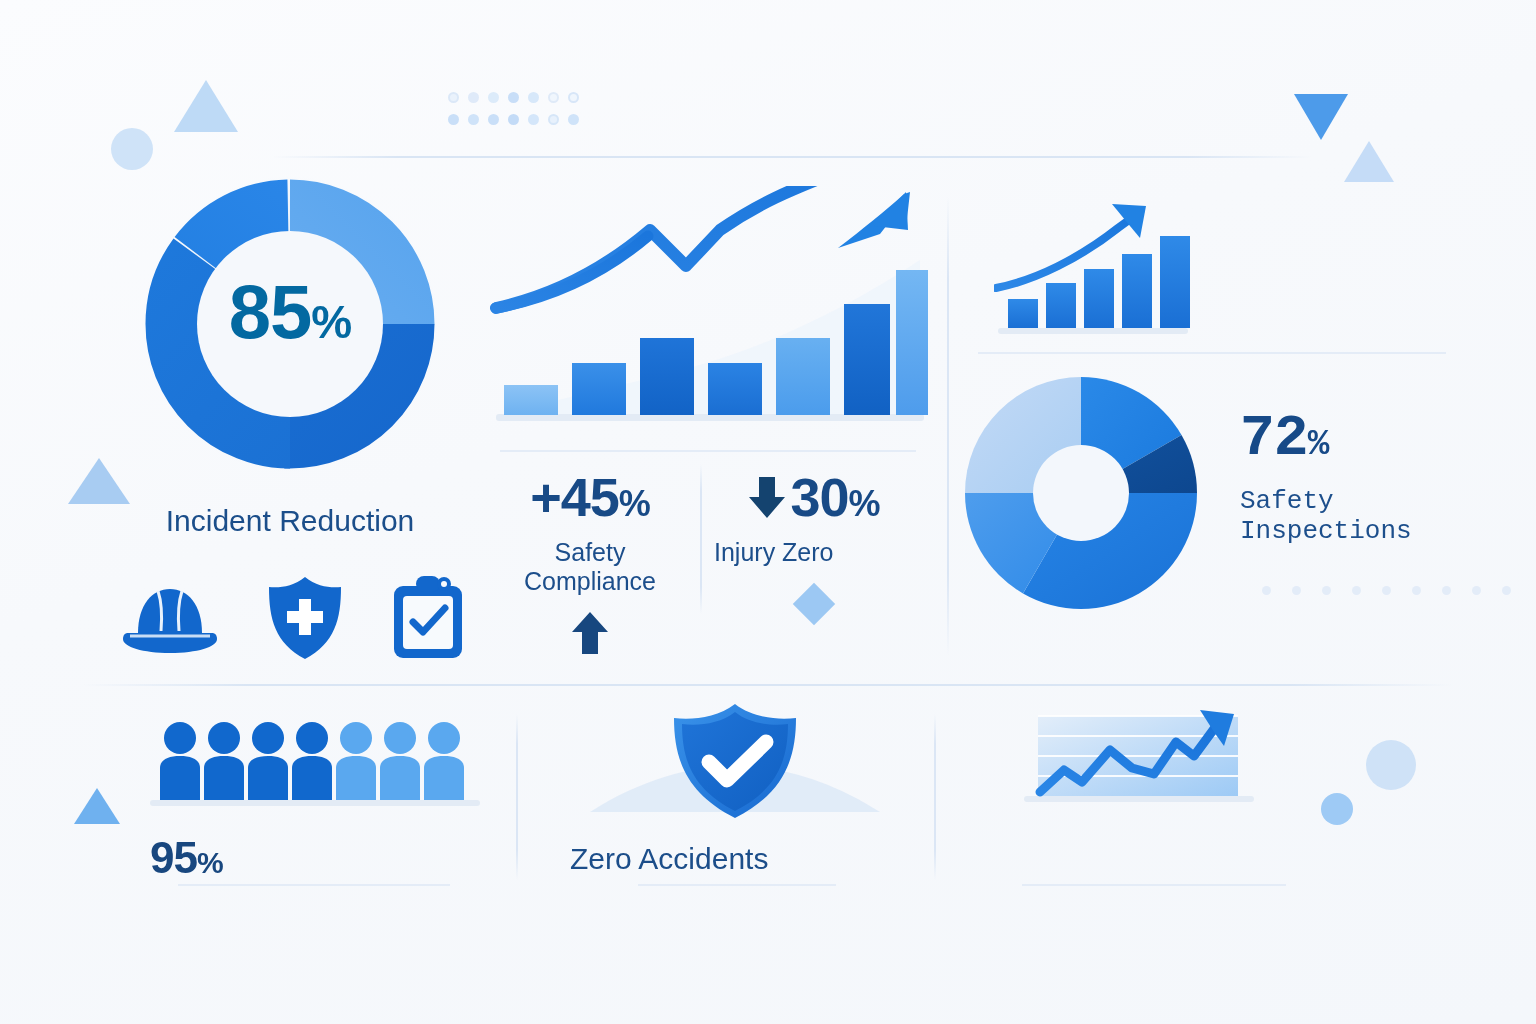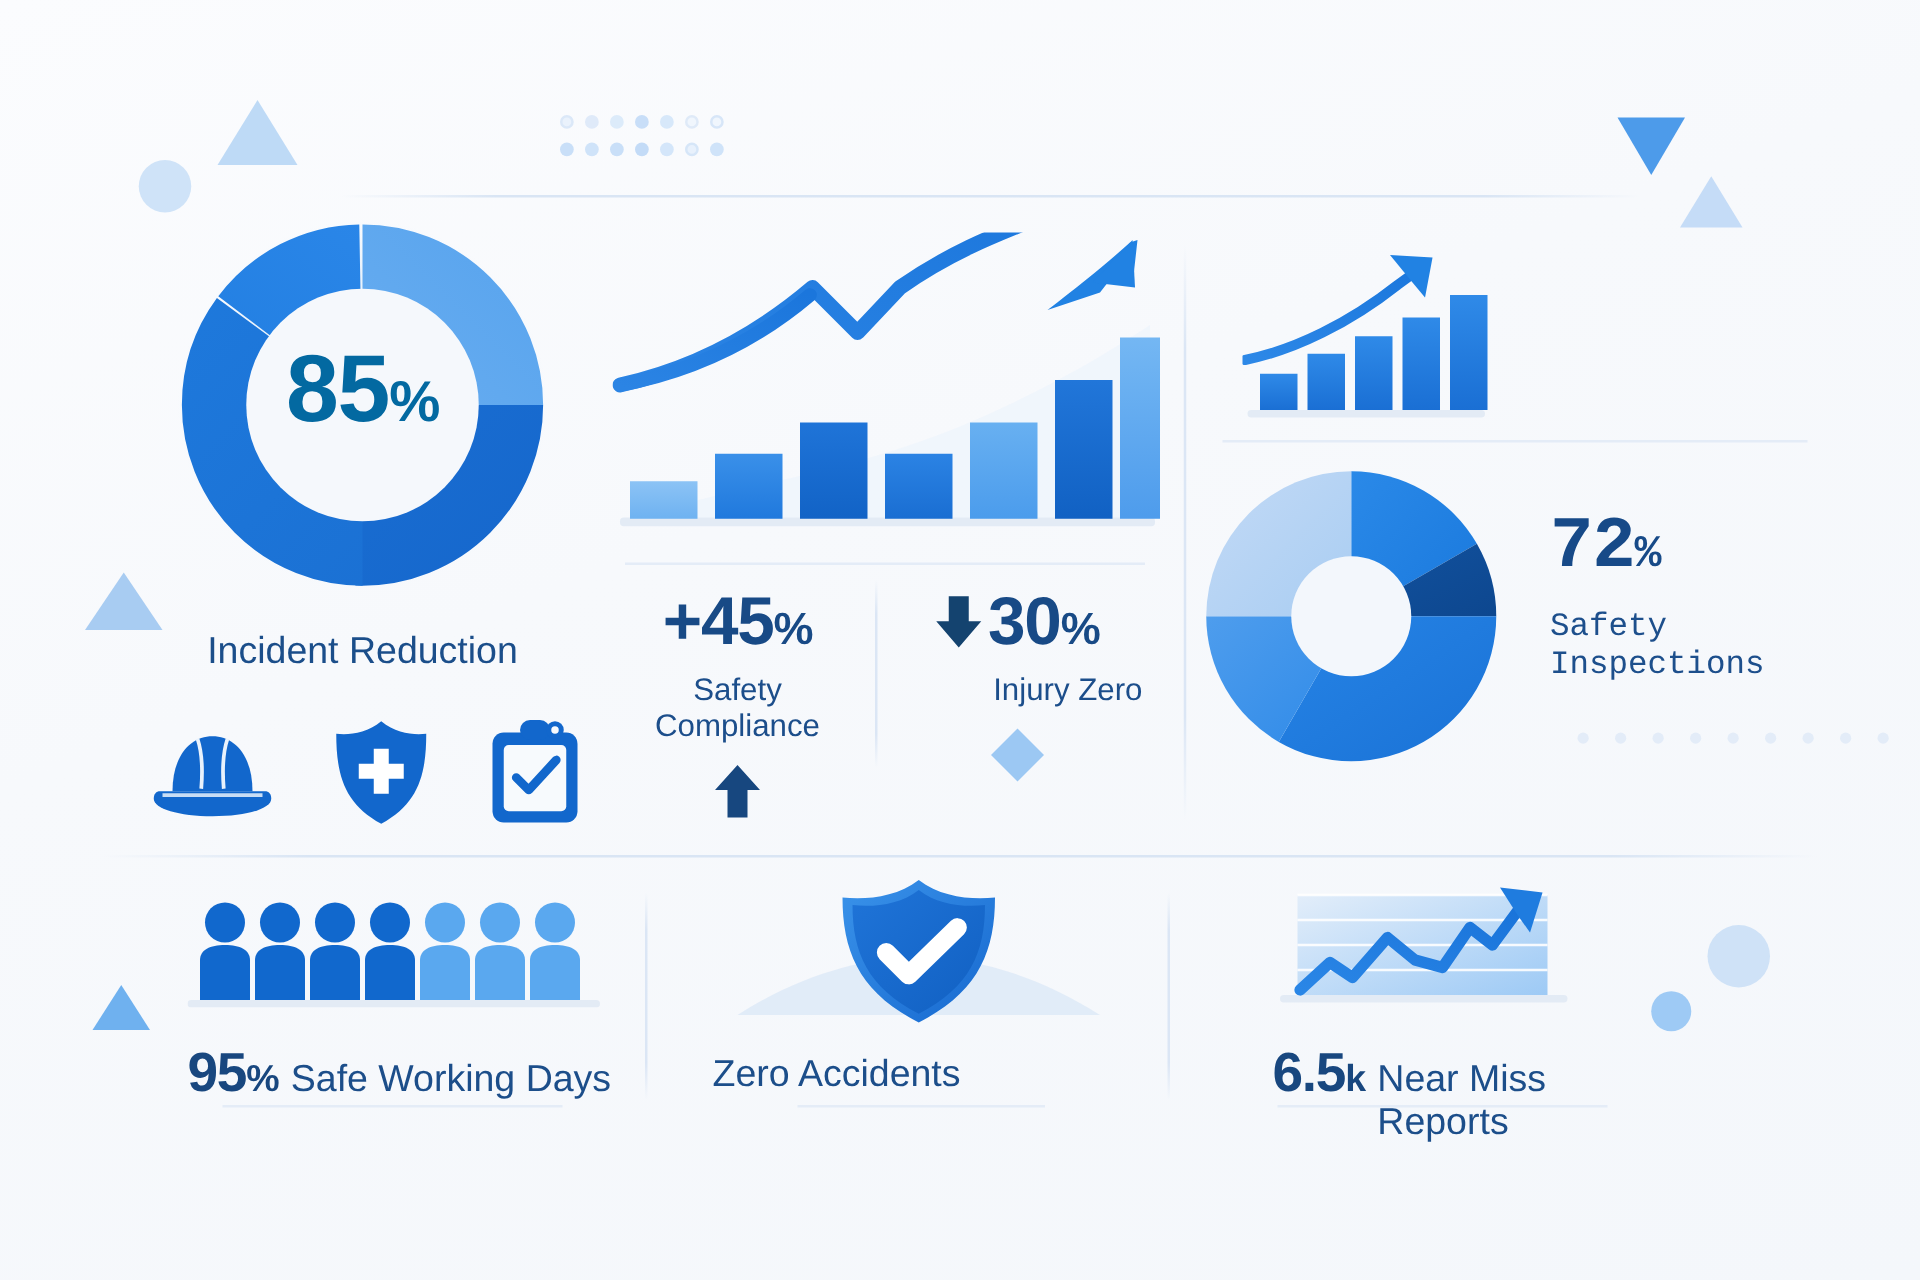--- a/index.html
+++ b/index.html
@@ -217,21 +217,21 @@
   <div class="abs" style="left:492px;top:470px;width:196px;text-align:center;">
     <div class="kpi-num">
       <span>+45</span><span class="u">%</span>
     </div>
     <div class="kpi-label" style="margin-top:14px;">Safety Compliance</div>
     <svg width="40" height="46" viewBox="0 0 40 46" style="margin-top:14px;">
       <path d="M20 2 L38 22 H28 V44 H12 V22 H2 Z" fill="#17477f"></path>
     </svg>
   </div>
 
-  <div class="abs" style="left:714px;top:470px;width:200px;text-align:right;">
+  <div class="abs" style="left:714px;top:470px;width:200px;text-align:left;">
     <div class="kpi-num" style="display:flex;align-items:center;justify-content:center;gap:4px;">
       <svg width="38" height="46" viewBox="0 0 38 46">
         <path d="M19 44 L37 23 H27 V3 H11 V23 H1 Z" fill="#14436f"></path>
       </svg>
       <span style="display:inline-flex;align-items:baseline;">
         <span>30</span>
           <span class="u">%</span>
       </span>
     </div>
     <div class="kpi-label" style="margin-top:14px;">Injury Zero</div>
@@ -330,21 +330,20 @@
           <path d="M230 82 V48 C230 40 238 36 250 36 C262 36 270 40 270 48 V82 Z"></path>
         <circle cx="294" cy="18" r="16"></circle>
           <path d="M274 82 V48 C274 40 282 36 294 36 C306 36 314 40 314 48 V82 Z"></path>
       </g>
       <rect x="0" y="80" width="330" height="6" rx="3" fill="#e3ebf5"></rect>
     </svg>
     <div class="row-inline" style="margin-top:26px;">
       <span class="bot-num">
         <span>95</span><span class="u">%</span>
       </span>
-      <span class="bot-label">Safe Working Days</span>
     </div>
   </div>
   <div class="abs hr-s" style="left:178px;top:884px;width:272px;"></div>
 
   <div class="abs" style="left:570px;top:700px;width:330px;">
     <svg width="330" height="120" viewBox="0 0 330 120">
       <path d="M20 112 C70 80 120 66 165 66 C210 66 260 80 310 112 Z" fill="#dfeaf7" opacity="0.9"></path>
       <defs>
         <linearGradient id="shg" x1="0" y1="0" x2="1" y2="1">
             <stop offset="0%" stop-color="#3a93ea"></stop>
@@ -379,22 +378,16 @@
       <g stroke="#ffffff" stroke-width="2" opacity="0.9">
         <line x1="20" y1="12" x2="220" y2="12"></line>
         <line x1="20" y1="32" x2="220" y2="32"></line>
         <line x1="20" y1="52" x2="220" y2="52"></line>
         <line x1="20" y1="72" x2="220" y2="72"></line>
       </g>
       <rect x="6" y="92" width="230" height="6" rx="3" fill="#e3ebf5"></rect>
       <path d="M22 88 L46 66 L64 78 L92 46 L114 64 L136 70 L158 38 L176 52 L204 14" stroke="url(#nmline)" stroke-width="9" fill="none" stroke-linecap="round" stroke-linejoin="round"></path>
       <path d="M182 6 L216 10 L206 42 L196 28 Z" fill="#1f7cdf"></path>
     </svg>
-    <div class="row-inline" style="margin-top:22px;">
-      <span class="bot-num">
-        <span>6.5</span><span class="u">k</span>
-      </span>
-      <span class="bot-label">Near Miss Reports</span>
-    </div>
   </div>
   <div class="abs hr-s" style="left:1022px;top:884px;width:264px;"></div>
 
 </div>
 
 </body></html>

